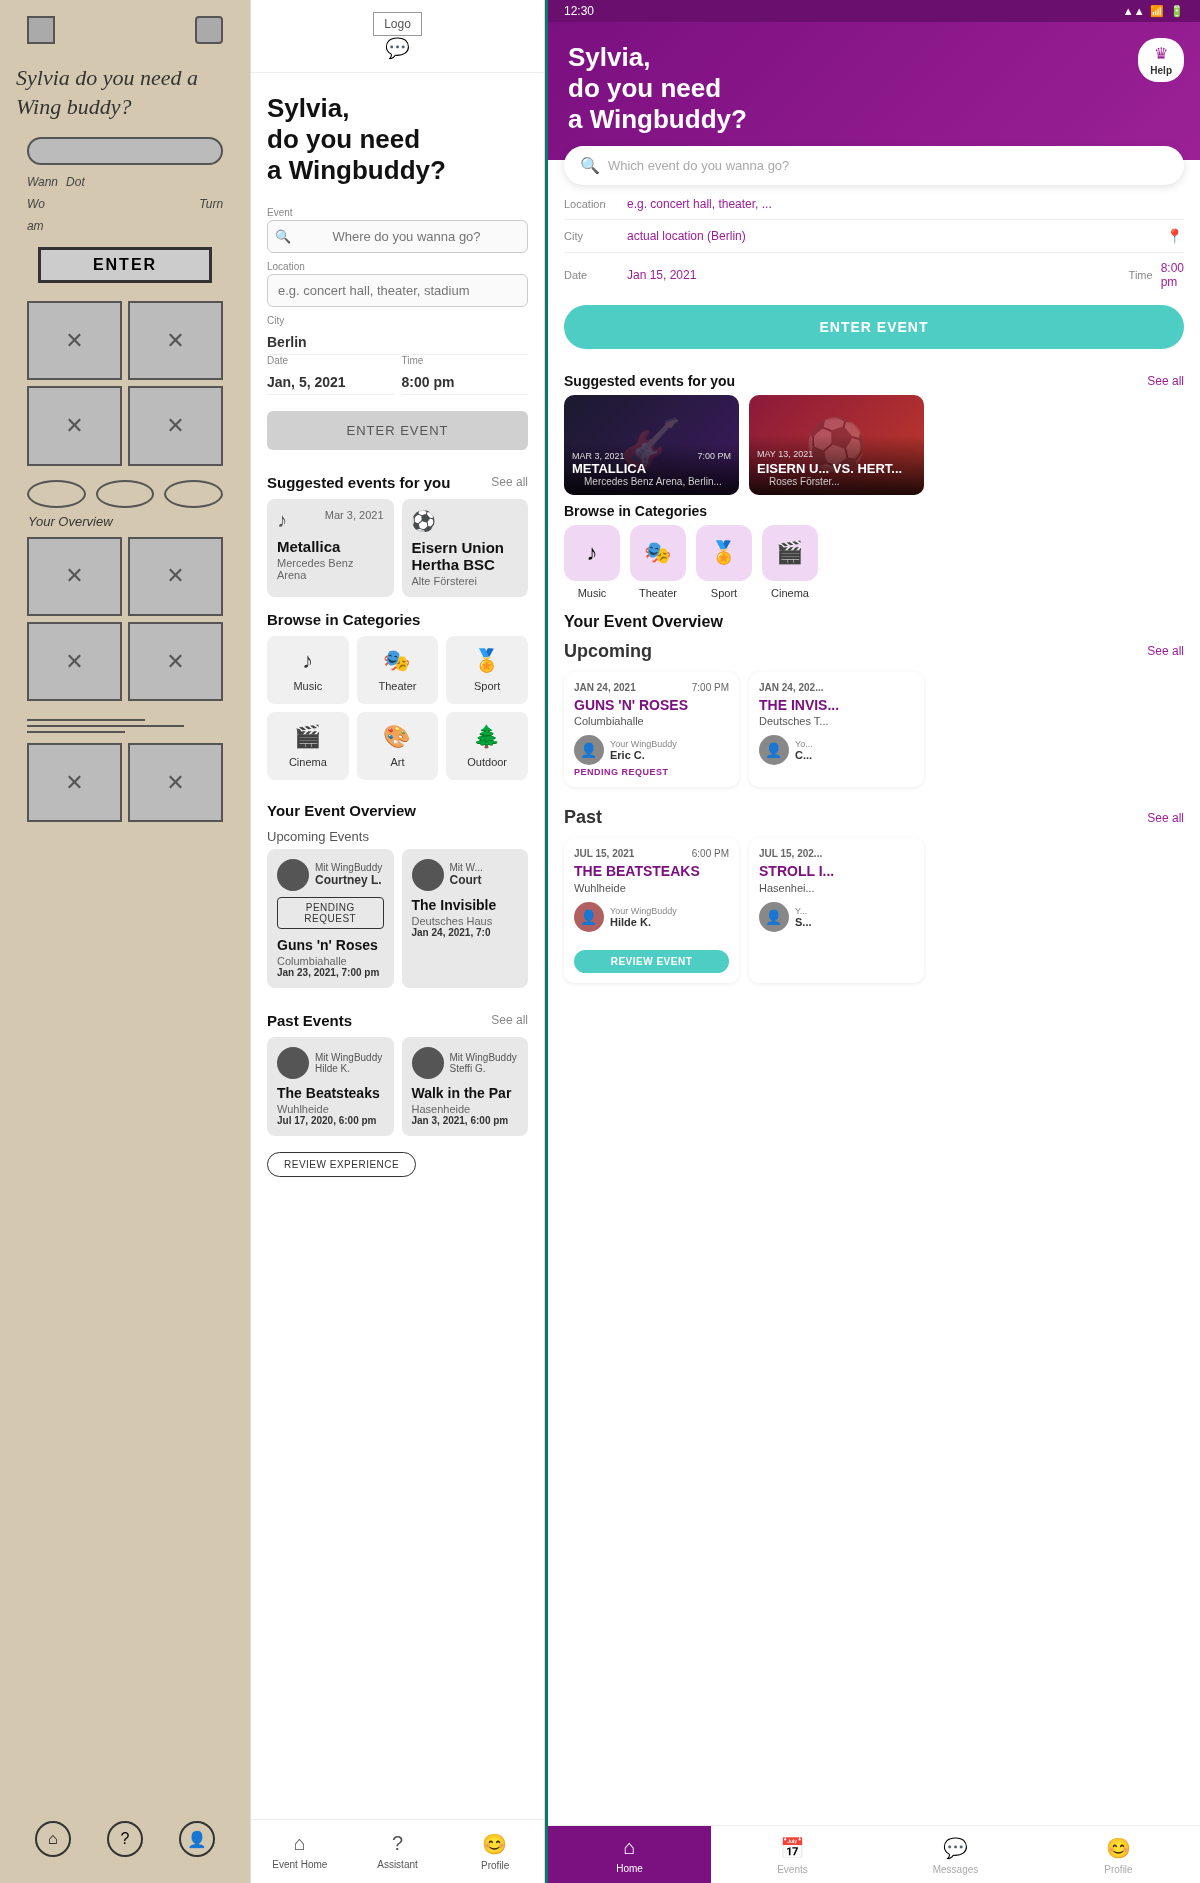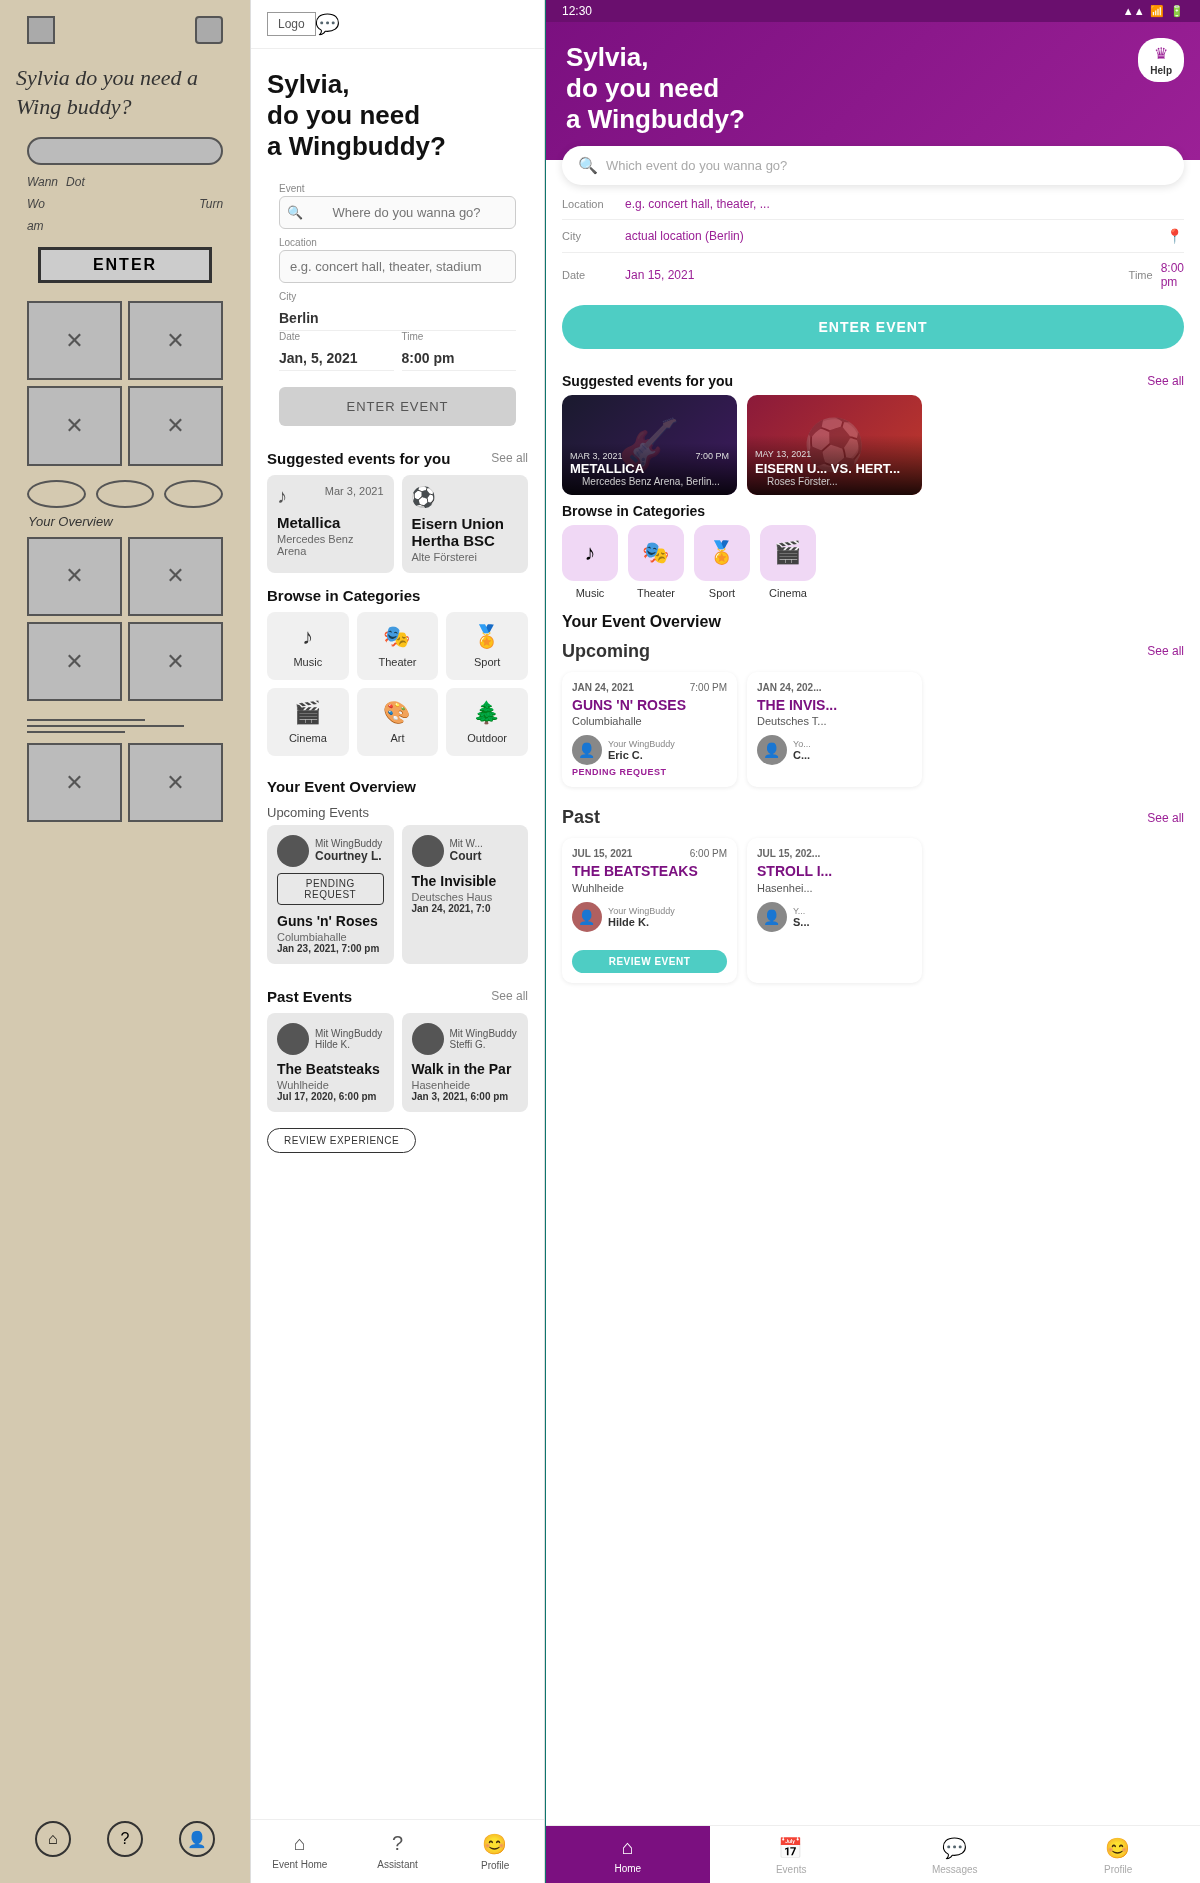--- a/index.html
+++ b/index.html
@@ -128,24 +128,25 @@
       width: 295px;
       min-height: 1883px;
       background: #fff;
       border-left: 1px solid #ddd;
       border-right: 1px solid #ddd;
       display: flex;
       flex-direction: column;
     }
     .wf-header {
       display: flex;
-      justify-content: flex-start;
+      justify-content: center;
       align-items: center;
       padding: 12px 16px;
       border-bottom: 1px solid #eee;
+      flex-direction: column;
     }
     .wf-logo-box {
       border: 1px solid #999;
       padding: 4px 10px;
       font-size: 12px;
       color: #555;
     }
     .wf-chat-icon {
       font-size: 20px;
       color: #333;
@@ -153,21 +154,21 @@
     .wf-hero {
       padding: 20px 16px 10px 16px;
     }
     .wf-hero-title {
       font-size: 26px;
       font-weight: 800;
       line-height: 1.2;
       color: #111;
     }
     .wf-form {
-      padding: 10px 28px;
+      padding: 10px 16px;
     }
     .wf-field-label {
       font-size: 10px;
       color: #888;
       margin-bottom: 2px;
     }
     .wf-input-wrap {
       position: relative;
       margin-bottom: 8px;
     }
@@ -376,21 +377,21 @@
       letter-spacing: 0.5px;
       margin-top: 6px;
       display: inline-block;
     }
 
     
     .hifi-panel {
       flex: 1;
       min-height: 1883px;
       background: #14532d;
-      border-left: 1px solid #0f766e;
+      border-left: 3px solid #0f766e;
       display: flex;
       flex-direction: column;
     }
     .hifi-phone {
       width: 100%;
       background: #fff;
       display: flex;
       flex-direction: column;
       min-height: 1883px;
     }

